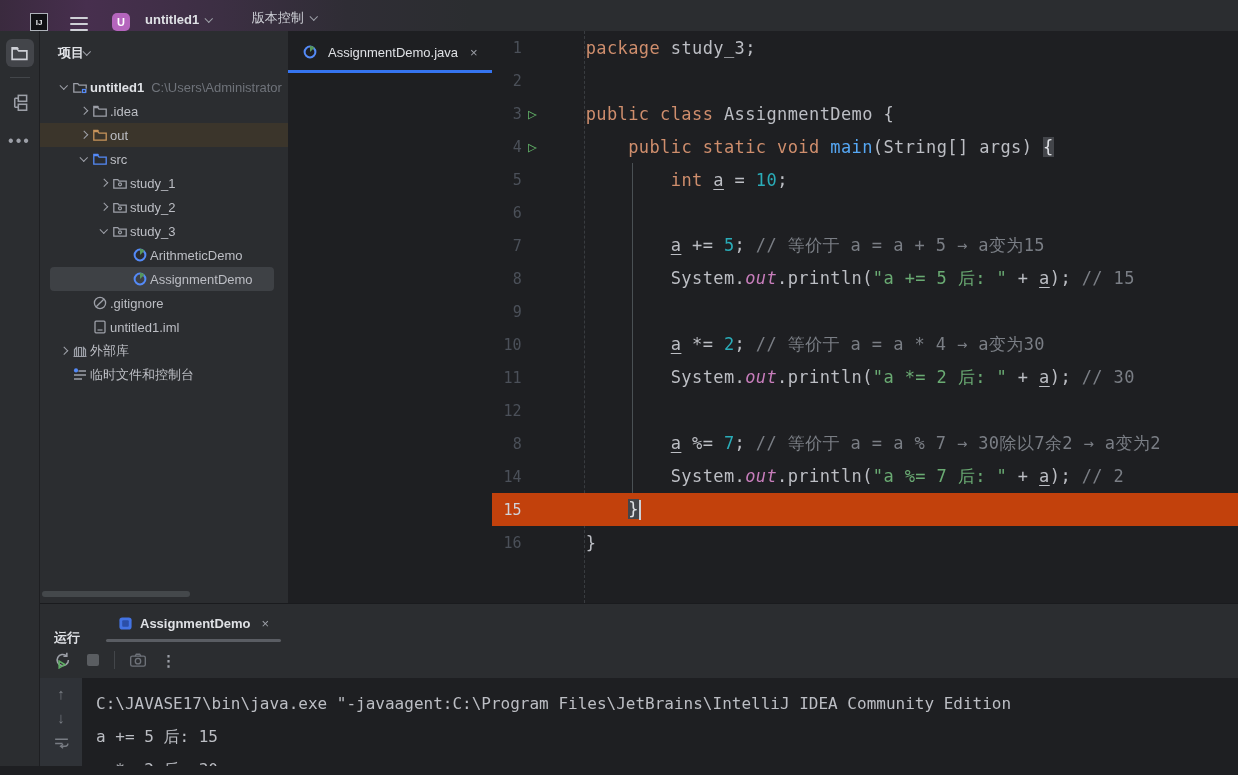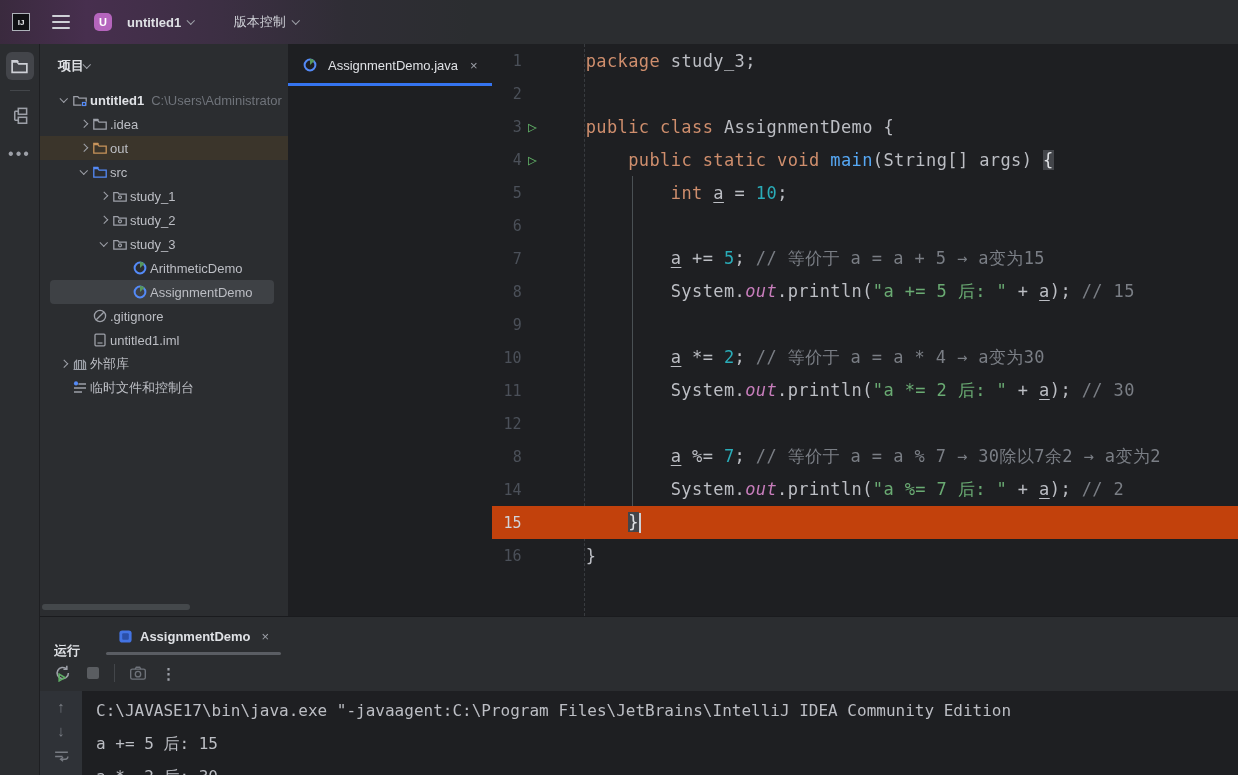--- a/index.html
+++ b/index.html
@@ -1,21 +1,21 @@
 <!DOCTYPE html>
 <html><head>
 <meta charset="utf-8">
 <style>
   * { margin:0; padding:0; box-sizing:border-box; }
   html,body { width:1238px; height:775px; overflow:hidden; background:#1e1f22;
     font-family:"Liberation Sans", sans-serif; color:#bcbec4; }
 
   
-  .titlebar { height:44px; display:flex; align-items:center;
-    background:linear-gradient(90deg,#3a2a3e 0%,#472f4e 7%,#3c2f43 18%,#2f2d35 28%,#2b2d30 38%,#2b2d30 100%); }
+  .titlebar { height:31px; display:flex; align-items:flex-end;
+    background:linear-gradient(90deg,#3a2a3e 0%,#472f4e 7%,#3c2f43 18%,#2f2d35 28%,#2b2d30 38%,#2b2d30 100%);padding-left:18px; }
   .logo { width:18px; height:18px; margin-left:12px; border:1.4px solid #aeb3ba; background:#101114;
     color:#e8eaed; font-size:8px; font-weight:bold; display:flex; align-items:center; justify-content:center; }
   .hamburger { width:18px; height:14px; margin-left:22px; display:flex; flex-direction:column; justify-content:space-between; cursor:pointer; }
   .hamburger i { display:block; height:2px; background:#ced0d6; border-radius:1px; }
   .avatar { width:18px; height:18px; margin-left:24px; border-radius:5px; background:#b565bd;
     color:#fff; font-size:11px; font-weight:bold; display:flex; align-items:center; justify-content:center; }
   .tb-item { display:flex; align-items:center; gap:7px; margin-left:9px; padding:4px 6px; border-radius:4px; cursor:pointer; }
   .tb-item .lbl { font-size:13px; color:#dfe1e5; font-weight:600; }
   .tb-item.vcs { margin-left:28px; }
   .tb-item.vcs .lbl { font-weight:400; color:#ced0d6; }
@@ -90,21 +90,21 @@
   .run-tab { display:flex; align-items:center; gap:7px; height:100%; padding:0 12px; margin-left:26px; position:relative; cursor:pointer; }
   .run-tab .lbl { font-size:13px; color:#dfe1e5; font-weight:600; }
   .run-tab .underline { position:absolute; left:0; right:0; bottom:0; height:3px; background:#5a5d63; border-radius:2px; }
   .run-toolbar { height:36px; flex:none; display:flex; align-items:center; gap:14px; padding-left:14px; }
   .rt-divider { width:1px; height:18px; background:#43464a; }
   .tool-ic { display:flex; align-items:center; justify-content:center; cursor:pointer; }
   .kebab { color:#9da0a8; font-size:15px; font-weight:bold; letter-spacing:0; line-height:1; }
   .console { flex:1; display:flex; background:#1e1f22; min-height:0; }
   .console-gutter { width:42px; flex:none; background:#2f3237; display:flex; flex-direction:column; align-items:center; padding-top:8px; gap:9px; }
   .cg-ic { color:#787c83; font-size:15px; line-height:1; cursor:pointer; }
-  .console-lines { flex:1; min-width:0; overflow:hidden; padding-left:14px; padding-top:3px;
+  .console-lines { flex:1; min-width:0; overflow:hidden; padding-left:14px; padding-top:9px;
     font-family:"DejaVu Sans Mono","Liberation Mono",monospace; font-size:16px; line-height:33px;
     color:#bcbec4; white-space:pre; }
 </style>
 </head>
 <body>
 
 <div class="titlebar">
   <div class="logo">IJ</div>
   <div class="hamburger">
       <i></i>

